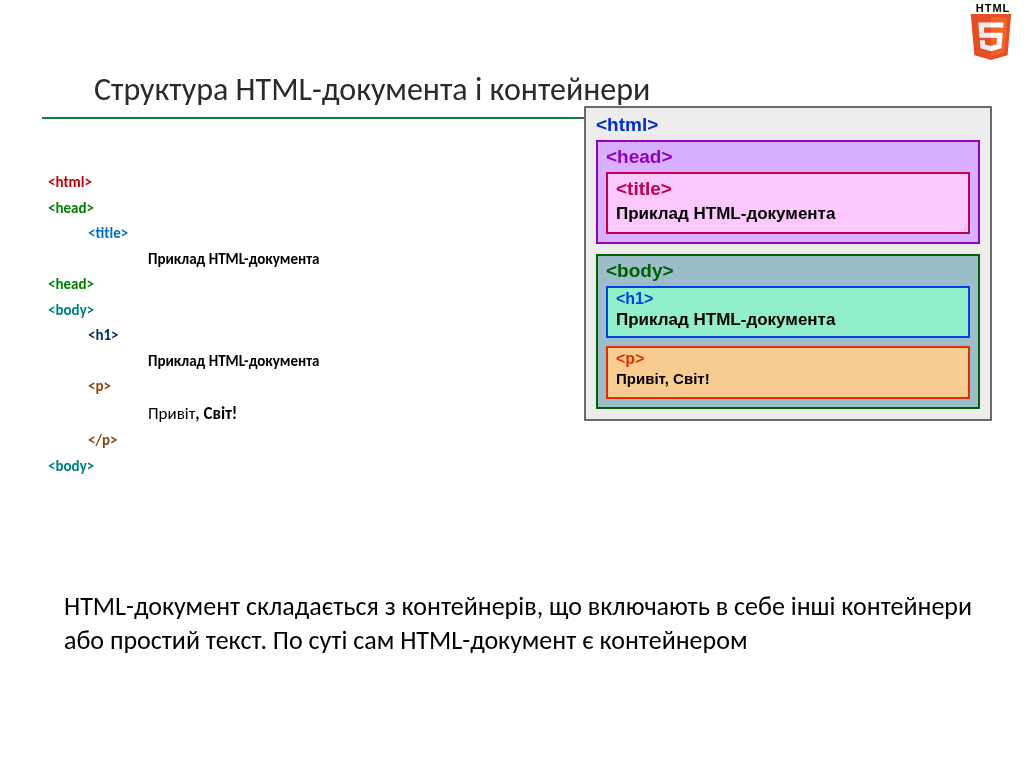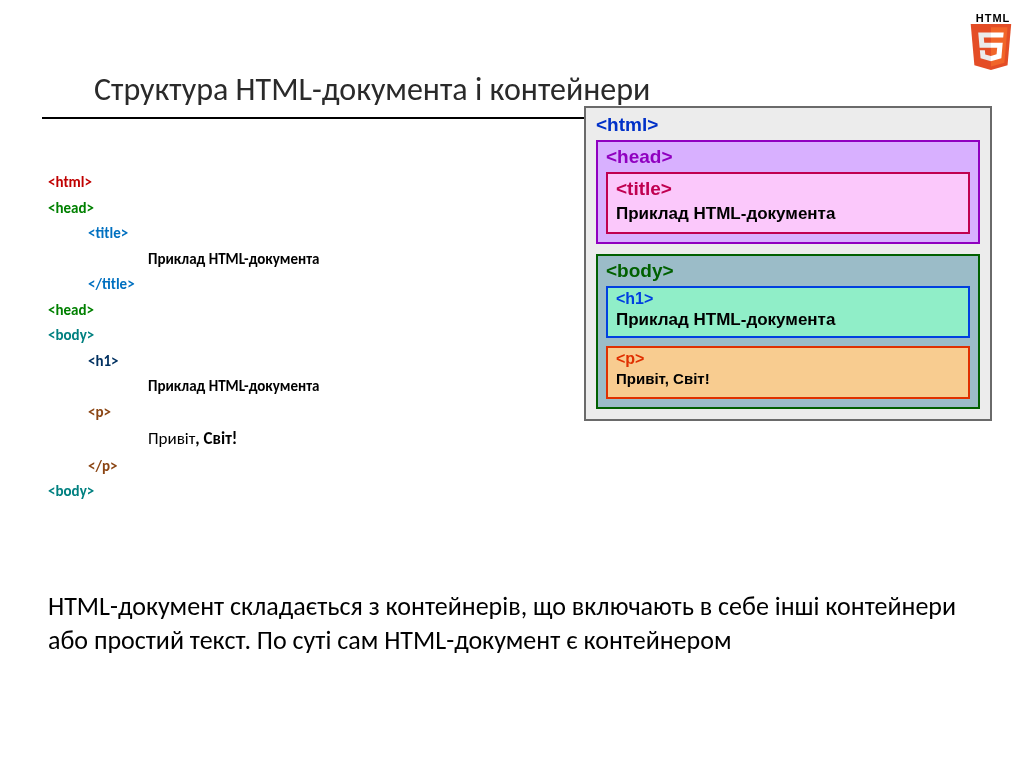--- a/index.html
+++ b/index.html
@@ -10,26 +10,26 @@
     font-family: Calibri, Arial, sans-serif;
     position: relative;
     padding: 0;
     overflow: hidden;
   }
   .slide-title {
     font-size: 32px;
     font-weight: 400;
     color: #2a2a2a;
     padding: 70px 0 8px 52px;
-    border-bottom: 2px solid #000000;
+    border-bottom: 2px solid #15803d;
     margin: 0 42px 0 42px;
   }
   .html5-logo {
     position: absolute;
-    top: 12px;
+    top: 2px;
     right: 6px;
     width: 50px;
   }
   .html5-logo .txt {
     font: bold 11px Arial, sans-serif;
     letter-spacing: 1px;
     text-align: center;
     color: #000;
   }
   .html5-logo svg { display: block; }
@@ -110,21 +110,21 @@
   }
   .content-text-sm {
     color: #000;
     font-size: 15px;
     font-weight: 700;
     margin-top: 2px;
   }
 
   .description {
     position: absolute;
-    left: 48px;
+    left: 64px;
     top: 590px;
     right: 48px;
     font-size: 26px;
     line-height: 1.3;
     color: #000;
   }
 </style>
 </head>
 <body>
 
@@ -138,21 +138,20 @@
   </svg>
 </div>
 
 <h1 class="slide-title">Структура HTML-документа і контейнери</h1>
 
 <div class="code-listing">
   <div class="row c-red">&lt;html&gt;</div>
   <div class="row c-green">&lt;head&gt;</div>
   <div class="row c-blue ind1">&lt;title&gt;</div>
   <div class="row c-black ind2" style="font-weight:700">Приклад HTML-документа</div>
-  <div class="row c-blue ind1">&lt;/title&gt;</div>
   <div class="row c-green">&lt;head&gt;</div>
   <div class="row c-teal">&lt;body&gt;</div>
   <div class="row c-navy ind1">&lt;h1&gt;</div>
   <div class="row c-black ind2" style="font-weight:700">Приклад HTML-документа</div>
   <div class="row c-brown ind1">&lt;p&gt;</div>
   <div class="row c-black ind2" style="font-weight:400;font-size:17px"><span>Привіт</span><span style="font-weight:700">, Світ!</span></div>
   <div class="row c-brown ind1">&lt;/p&gt;</div>
   <div class="row c-teal">&lt;body&gt;</div>
 </div>
 

